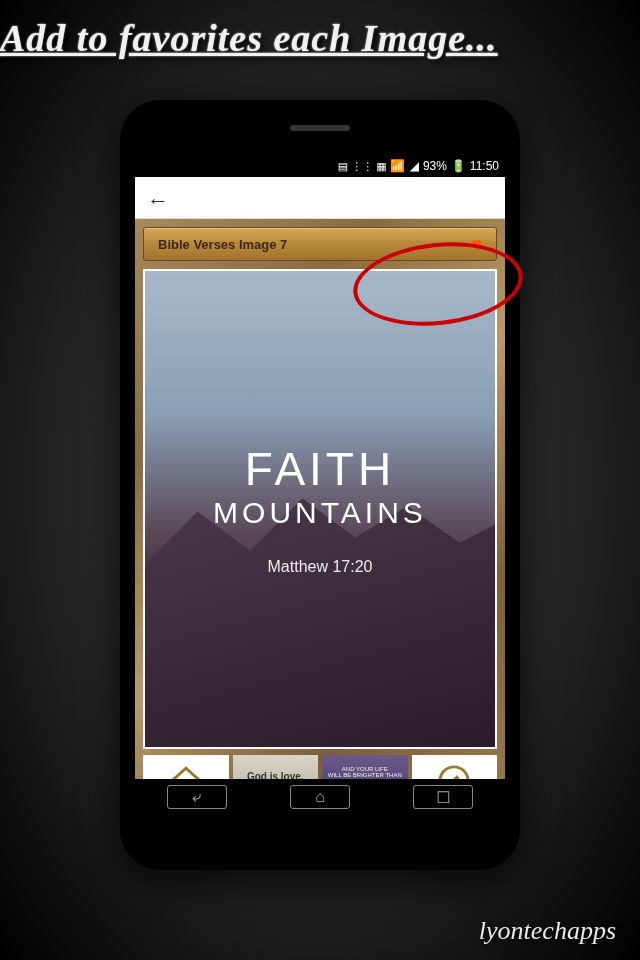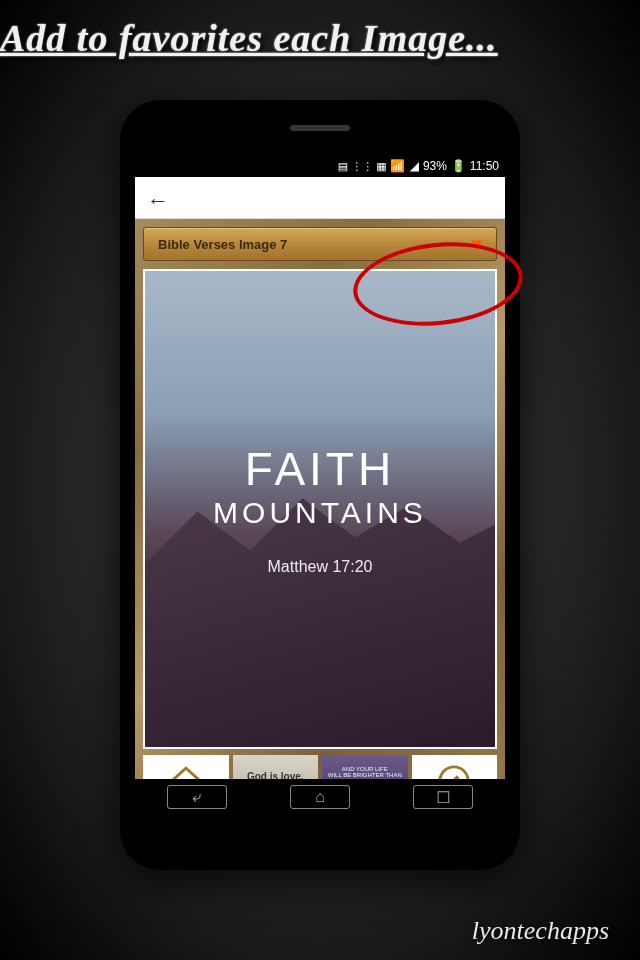--- a/index.html
+++ b/index.html
@@ -222,21 +222,21 @@
   height: 82px;
   border: 4px solid #cc0000;
   border-radius: 50%;
   pointer-events: none;
   z-index: 100;
   transform: rotate(-6deg);
 }
 .footer-brand {
   position: absolute;
   bottom: 14px;
-  right: 31px;
+  right: 24px;
   font-family: Georgia, serif;
   font-style: italic;
   font-size: 26px;
   color: #e8e8e8;
   text-shadow: 2px 2px 4px rgba(0,0,0,0.9);
 }
 </style>
 </head>
 <body>
 

